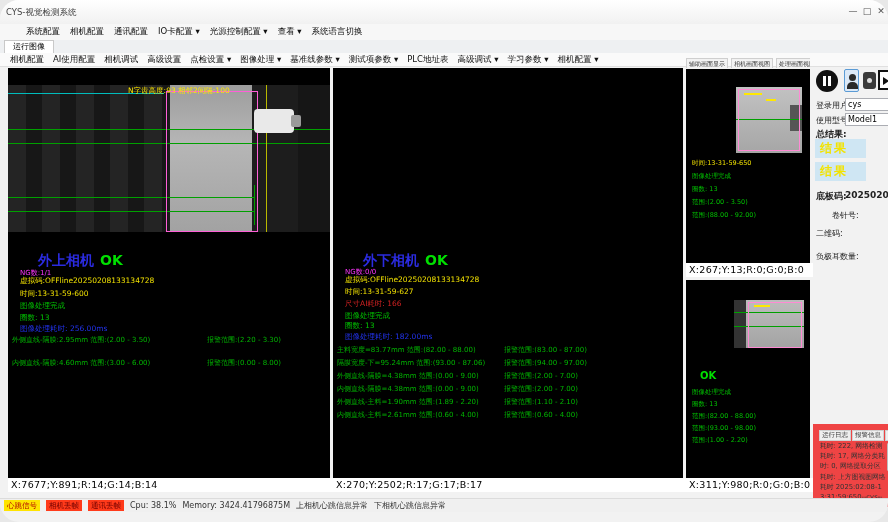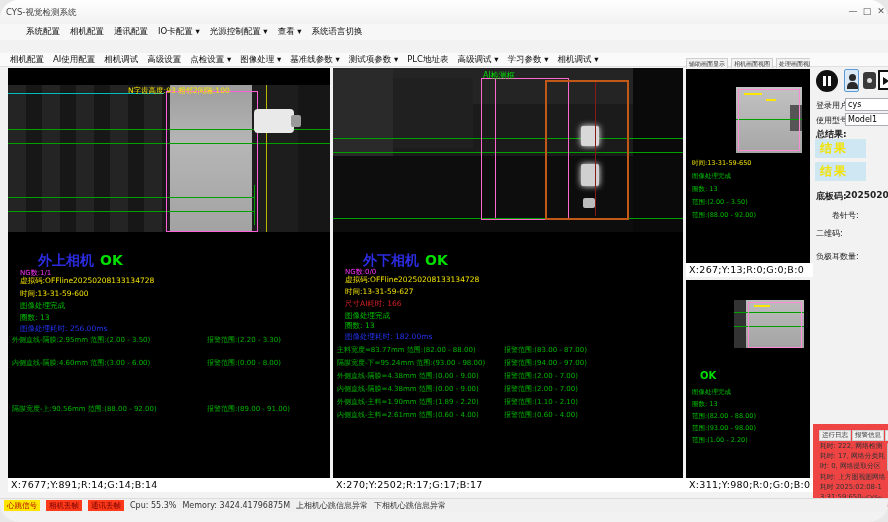--- a/index.html
+++ b/index.html
@@ -73,34 +73,37 @@
   <div class="abs menubar">
     <span class="menu-item">系统配置</span>
     <span class="menu-item">相机配置</span>
     <span class="menu-item">通讯配置</span>
     <span class="menu-item">IO卡配置 ▾</span>
     <span class="menu-item">光源控制配置 ▾</span>
     <span class="menu-item">查看 ▾</span>
     <span class="menu-item">系统语言切换</span>
   </div>
 
+  <div class="abs tabstrip">
+    <span class="tab">运行图像</span>
+  </div>
 
   <div class="abs toolbar">
     <span class="tool-item">相机配置</span>
     <span class="tool-item">AI使用配置</span>
     <span class="tool-item">相机调试</span>
     <span class="tool-item">高级设置</span>
     <span class="tool-item">点检设置 ▾</span>
     <span class="tool-item">图像处理 ▾</span>
     <span class="tool-item">基准线参数 ▾</span>
     <span class="tool-item">测试项参数 ▾</span>
     <span class="tool-item">PLC地址表</span>
     <span class="tool-item">高级调试 ▾</span>
     <span class="tool-item">学习参数 ▾</span>
-    <span class="tool-item">相机调试 ▾</span>
+    <span class="tool-item">相机配置 ▾</span>
   </div>
 
   <div class="abs view" style="left:8px;top:68px;width:322px;height:410px;">
 
     <div class="abs" style="left:0;top:17px;width:322px;height:147px;background:#1d1d1d;overflow:hidden;">
       <div class="abs" style="left:0;top:0;width:160px;height:147px;background:repeating-linear-gradient(90deg,#242424 0 18px,#171717 18px 34px);"></div>
       <div class="abs" style="left:290px;top:0;width:32px;height:147px;background:#161616;"></div>
       <div class="abs" style="left:162px;top:0;width:82px;height:147px;background:linear-gradient(180deg,#9d9d9d,#b6b6b6 40%,#a2a2a2);"></div>
       <div class="abs ln ln-c" style="left:0;top:8px;width:156px;height:1px;"></div>
       <div class="abs ln ln-g" style="left:0;top:44px;width:322px;height:1px;"></div>
@@ -125,62 +128,39 @@
     <span class="abs t-b" style="left:12px;top:256px;">图像处理耗时: 256.00ms</span>
 
     <div class="abs" style="left:4px;top:267px;width:314px;height:10px;">
       <span class="mlabel">外侧直线-隔膜:2.95mm 范围:(2.00 - 3.50)</span>
       <span class="malarm" style="left:195px">报警范围:(2.20 - 3.30)</span>
     </div>
     <div class="abs" style="left:4px;top:290px;width:314px;height:10px;">
       <span class="mlabel">内侧直线-隔膜:4.60mm 范围:(3.00 - 6.00)</span>
       <span class="malarm" style="left:195px">报警范围:(0.00 - 8.00)</span>
     </div>
-    <div class="abs" style="left:4px;top:336px;width:314px;height:10px;">
-      <span class="mlabel">隔膜宽度-上:90.56mm 范围:(88.00 - 92.00)</span>
-      <span class="malarm" style="left:195px">报警范围:(89.00 - 91.00)</span>
-    </div>
   </div>
   <div class="abs caption" style="left:8px;top:478px;width:322px;height:14px;">X:7677;Y:891;R:14;G:14;B:14</div>
 
   <div class="abs view" style="left:333px;top:68px;width:350px;height:410px;">
-    <div class="abs" style="left:0;top:0;width:350px;height:164px;background:#141414;overflow:hidden;">
-      <div class="abs" style="left:0;top:0;width:350px;height:36px;background:#242424;"></div>
-      <div class="abs" style="left:0;top:36px;width:350px;height:52px;background:#1b1b1b;"></div>
-      <div class="abs" style="left:0;top:88px;width:350px;height:76px;background:#0d0d0d;"></div>
-      <div class="abs" style="left:0;top:0;width:60px;height:88px;background:#2a2a2a;"></div>
-      <div class="abs" style="left:60px;top:10px;width:80px;height:70px;background:#202020;"></div>
-      <div class="abs" style="left:300px;top:0;width:50px;height:164px;background:#0a0a0a;"></div>
-      <div class="abs ln ln-g" style="left:0;top:70px;width:350px;height:1px;"></div>
-      <div class="abs ln ln-g" style="left:0;top:84px;width:350px;height:1px;"></div>
-      <div class="abs ln ln-g" style="left:0;top:150px;width:350px;height:1px;"></div>
-      <div class="abs" style="left:148px;top:10px;width:86px;height:140px;border:1px solid #ff66cc;"></div>
-      <div class="abs" style="left:162px;top:10px;width:1px;height:140px;background:#ff66cc;"></div>
-      <div class="abs" style="left:212px;top:12px;width:80px;height:136px;border:2px solid #c05818;"></div>
-      <div class="abs" style="left:248px;top:58px;width:18px;height:20px;background:#d8d8d8;border-radius:2px;box-shadow:0 0 6px #ffffff;"></div>
-      <div class="abs" style="left:248px;top:96px;width:18px;height:22px;background:#d0d0d0;border-radius:2px;box-shadow:0 0 6px #ffffff;"></div>
-      <div class="abs" style="left:250px;top:130px;width:12px;height:10px;background:#bbbbbb;border-radius:2px;"></div>
-      <div class="abs ln ln-r" style="left:262px;top:14px;width:1px;height:134px;"></div>
-      <span class="img-label-g" style="left:150px;top:2px;">AI检测框</span>
-    </div>
     <span class="abs t-title" style="left:30px;top:184px;">外下相机</span>
     <span class="abs t-ok" style="left:92px;top:184px;">OK</span>
     <span class="abs t-ng" style="left:12px;top:199px;">NG数:0/0</span>
     <span class="abs t-y" style="left:12px;top:207px;">虚拟码:OFFline20250208133134728</span>
     <span class="abs t-y" style="left:12px;top:219px;">时间:13-31-59-627</span>
     <span class="abs t-r" style="left:12px;top:231px;">尺寸AI耗时: 166</span>
     <span class="abs t-g" style="left:12px;top:243px;">图像处理完成</span>
     <span class="abs t-g" style="left:12px;top:253px;">圈数: 13</span>
     <span class="abs t-b" style="left:12px;top:264px;">图像处理耗时: 182.00ms</span>
     <div class="abs" style="left:4px;top:277px;width:342px;height:10px;">
       <span class="mlabel">主料宽度=83.77mm 范围:(82.00 - 88.00)</span>
       <span class="malarm" style="left:167px">报警范围:(83.00 - 87.00)</span>
     </div>
     <div class="abs" style="left:4px;top:290px;width:342px;height:10px;">
-      <span class="mlabel">隔膜宽度-下=95.24mm 范围:(93.00 - 98.00)</span>
+      <span class="mlabel">隔膜宽度-下=95.24mm 范围:(93.00 - 87.06)</span>
       <span class="malarm" style="left:167px">报警范围:(94.00 - 97.00)</span>
     </div>
     <div class="abs" style="left:4px;top:303px;width:342px;height:10px;">
       <span class="mlabel">外侧直线-隔膜=4.38mm 范围:(0.00 - 9.00)</span>
       <span class="malarm" style="left:167px">报警范围:(2.00 - 7.00)</span>
     </div>
     <div class="abs" style="left:4px;top:316px;width:342px;height:10px;">
       <span class="mlabel">内侧直线-隔膜=4.38mm 范围:(0.00 - 9.00)</span>
       <span class="malarm" style="left:167px">报警范围:(2.00 - 7.00)</span>
     </div>
@@ -271,19 +251,19 @@
       <span class="logtab">统计信息</span>
     </div>
     <div class="abs logtext" style="left:2px;top:12px;width:66px;height:59px;overflow:hidden;">耗时: 222, 网络检测耗时: 17, 网络分类耗时: 0, 网络提取分区耗时: 上方图视图网络耗时 2025:02:08-13:31:59:650--cys--上相机--图像处理耗时: 258.00ms</div>
     <div class="abs" style="left:69px;top:14px;width:3px;height:28px;background:#bdbdbd;border-radius:2px;"></div>
   </div>
 
   <div class="abs statusbar">
     <span class="badge warn">心跳信号</span>
     <span class="badge err">相机丢帧</span>
     <span class="badge err">通讯丢帧</span>
-    <span class="status-text">Cpu: 55.3%</span>
+    <span class="status-text">Cpu: 38.1%</span>
     <span class="status-text">Memory: 3424.41796875M</span>
     <span class="status-text">上相机心跳信息异常</span>
     <span class="status-text">下相机心跳信息异常</span>
   </div>
 
 </div>
 
 </body></html>

